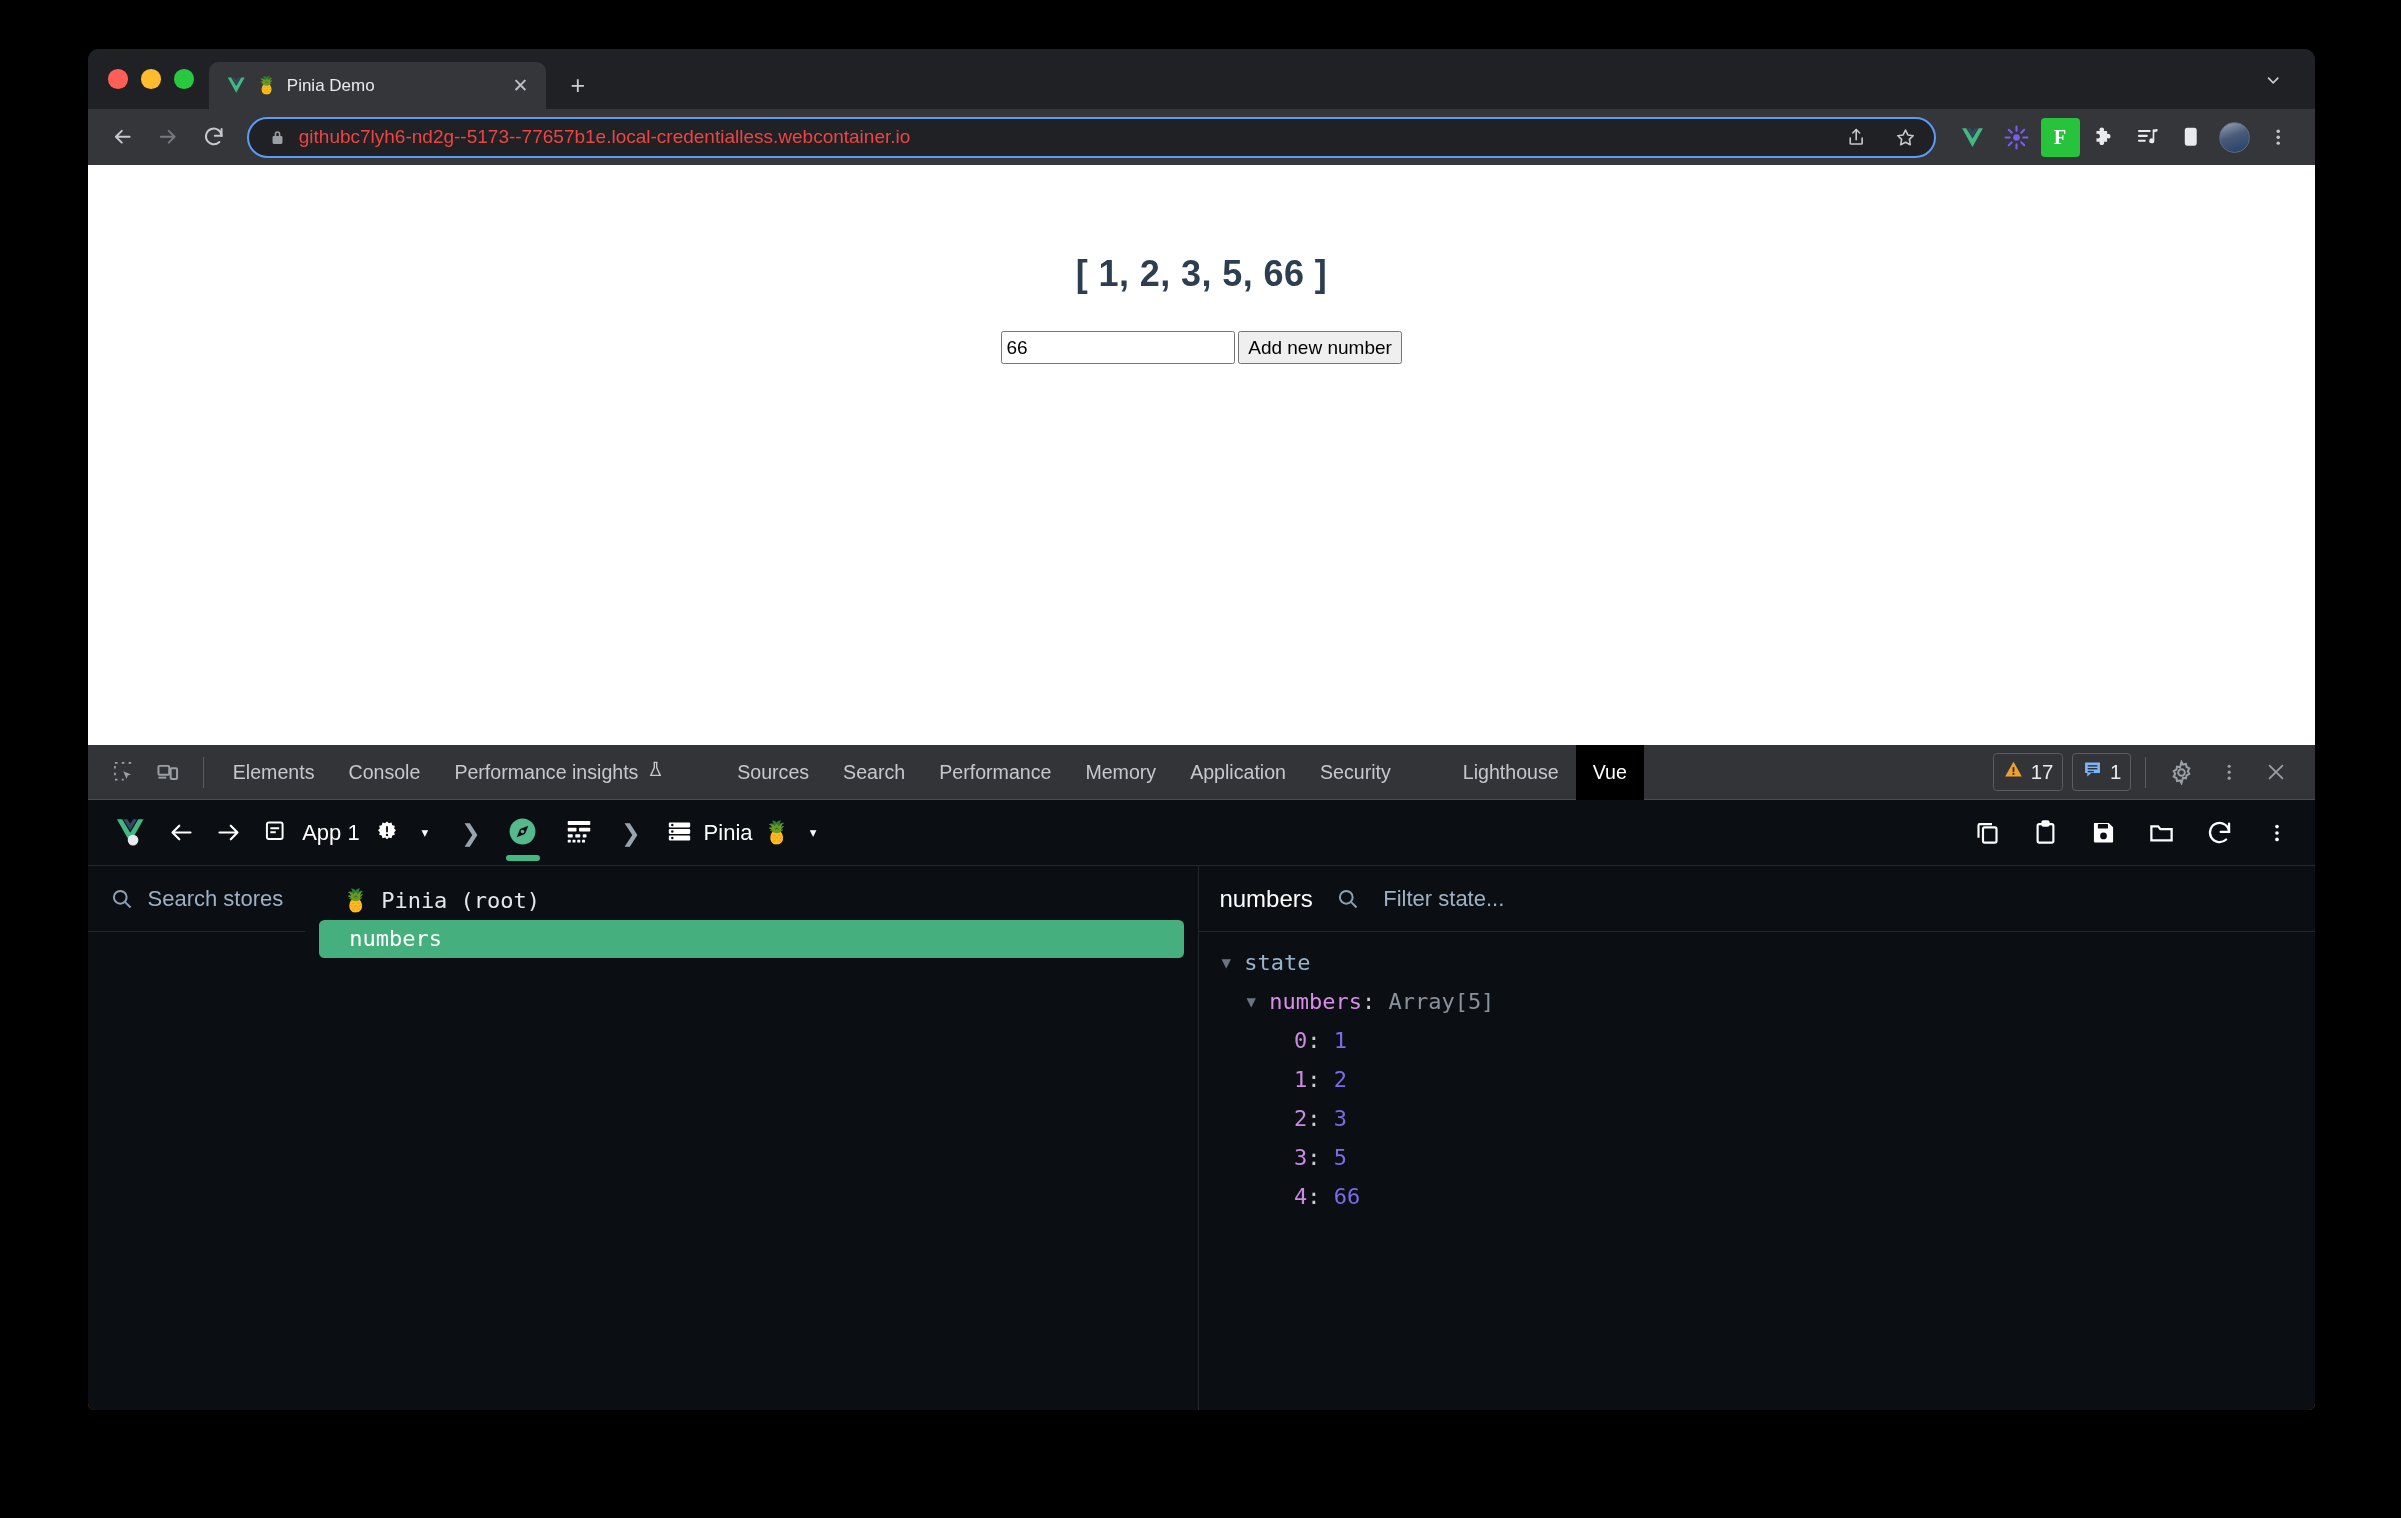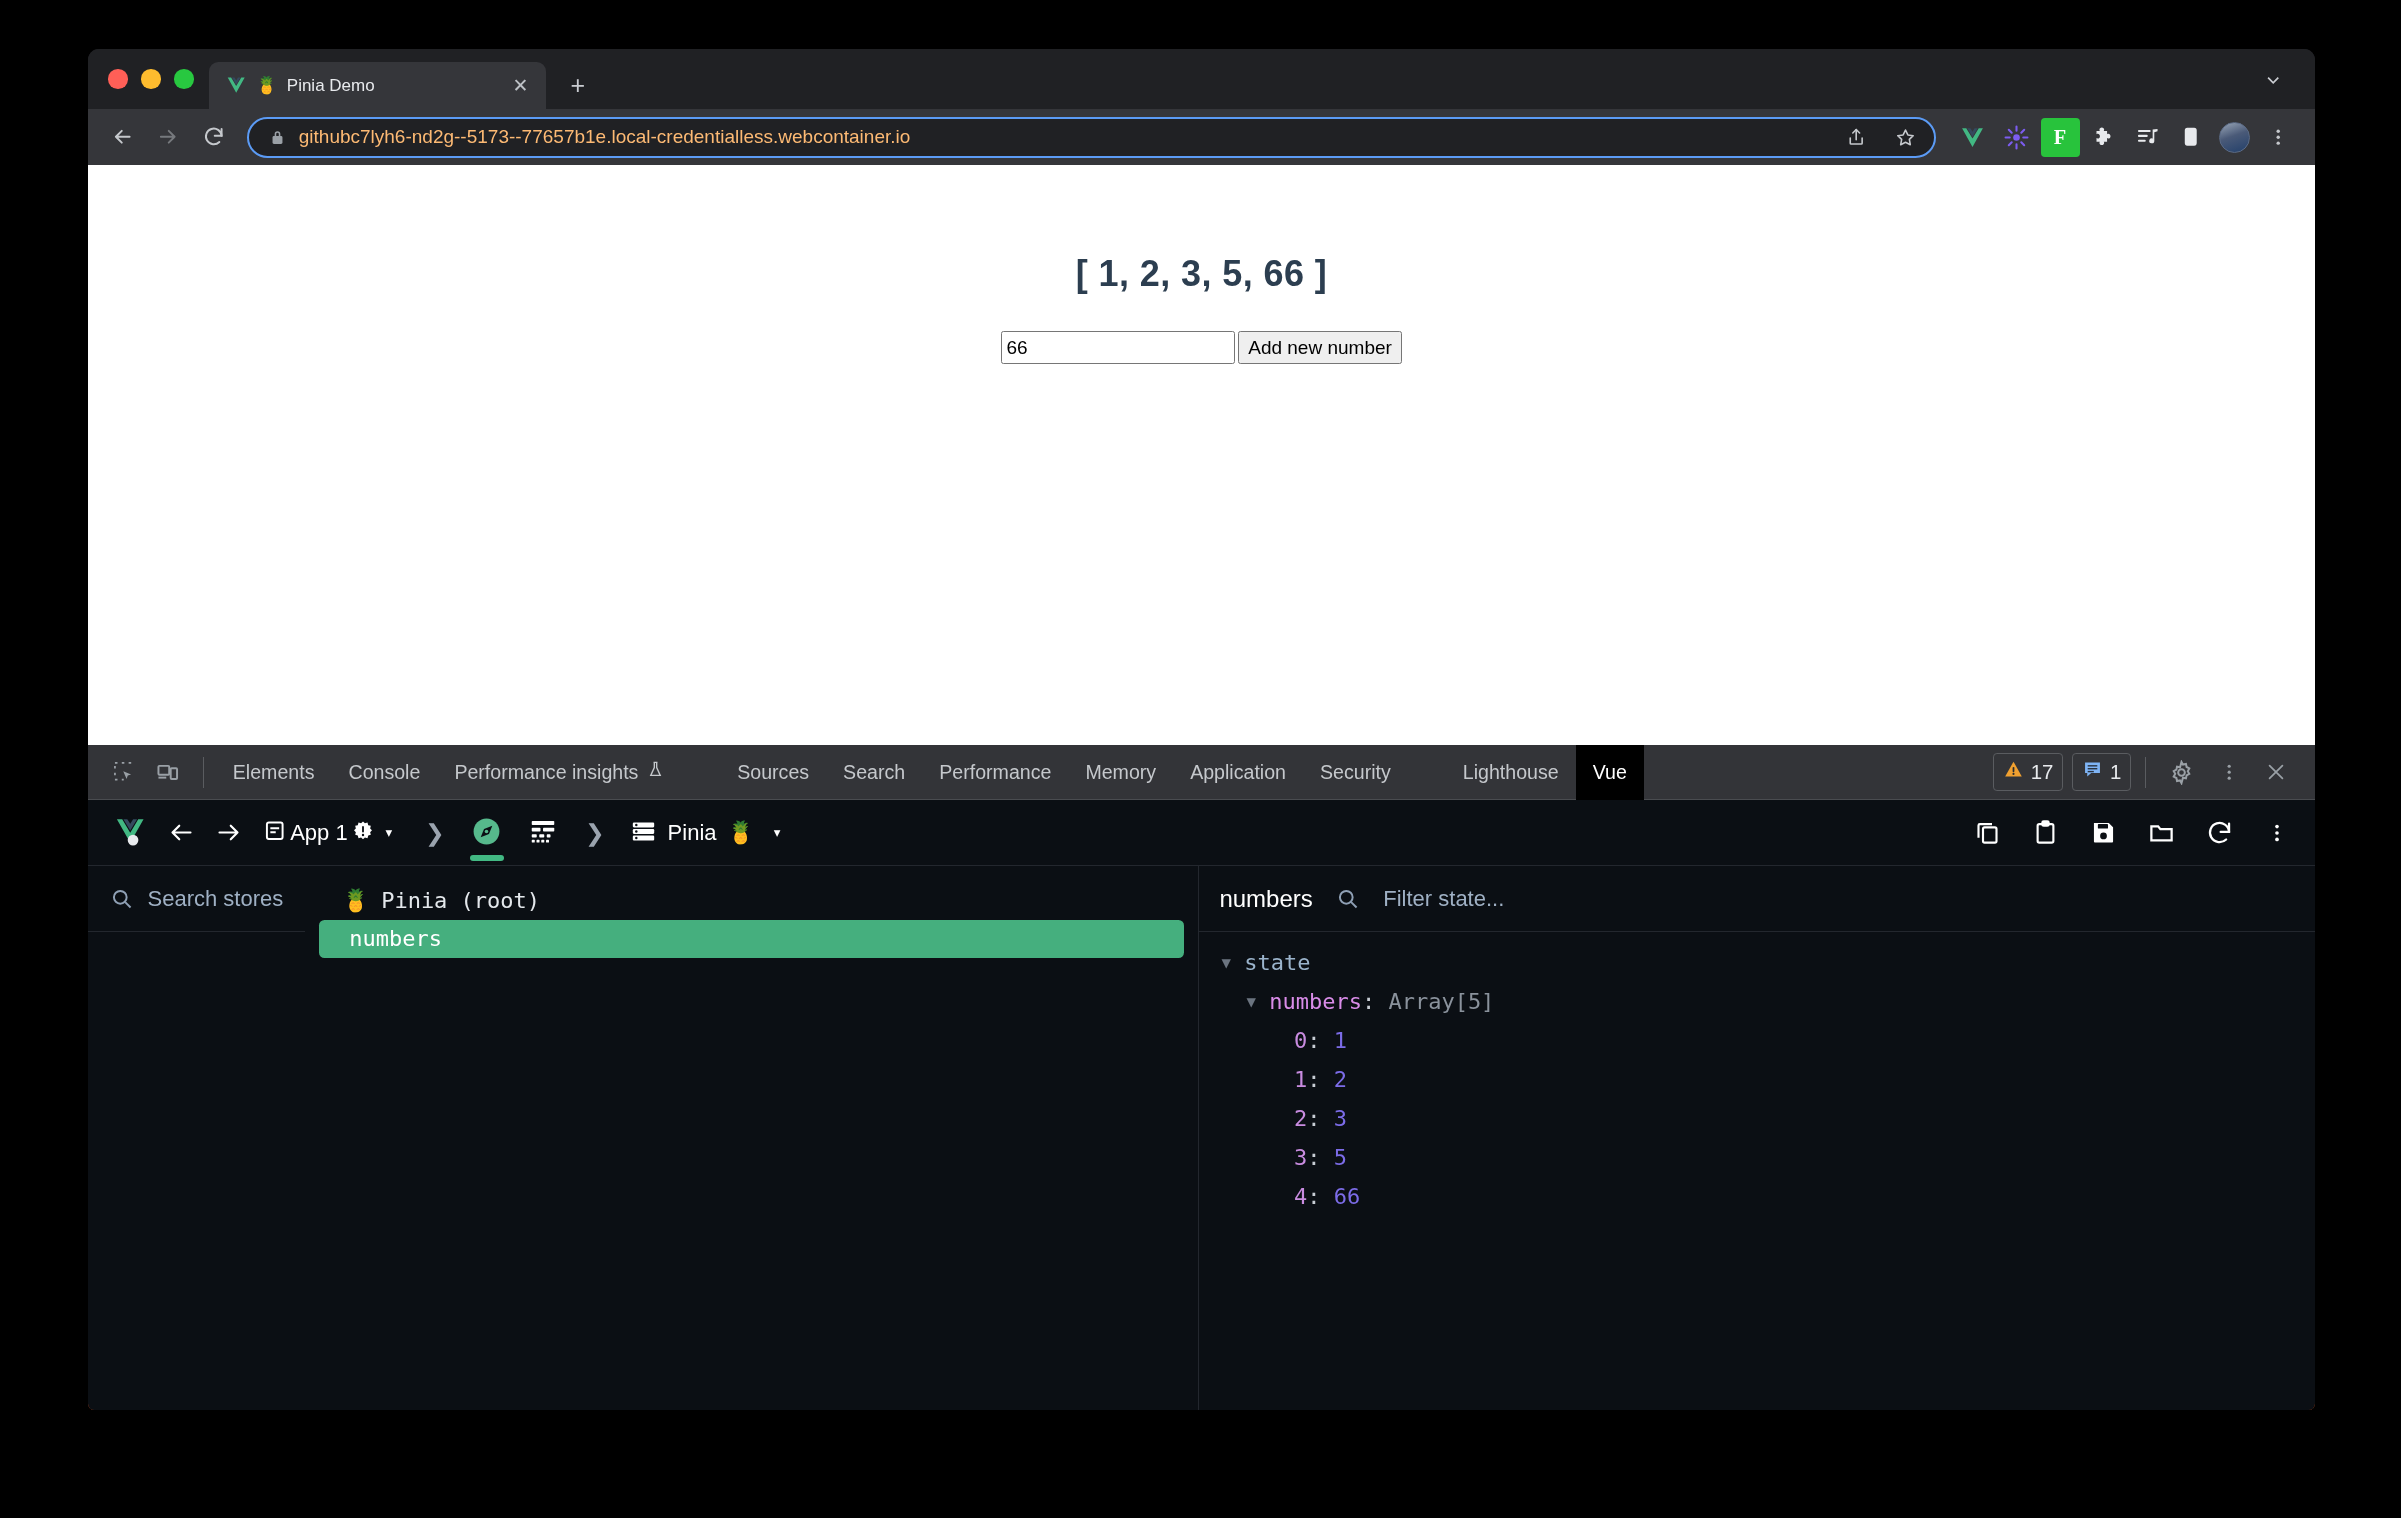--- a/index.html
+++ b/index.html
@@ -94,21 +94,21 @@
     border: 2.4px solid #5B9BF5;
     border-radius: 20.4px;
     display: flex; align-items: center;
     padding: 0 11px 0 20.4px;
     gap: 12.5px;
     min-width: 0;
   }
   #omnibox-lock { flex: 0 0 auto; display:flex; align-items:center; }
   #omnibox-url {
     flex: 1 1 auto;
-    color: #fdba74; font-size: 19px;
+    color: #ef4444; font-size: 19px;
     white-space: nowrap; overflow: hidden; text-overflow: ellipsis;
   }
   .omnibox-action {
     width: 36px; height: 36px; border-radius: 50%;
     display: flex; align-items: center; justify-content: center;
     color: #C5C8CC; flex: 0 0 auto;
   }
   .ext-icon {
     width: 39px; height: 39px; border-radius: 4.7px;
     display: flex; align-items: center; justify-content: center;
@@ -518,21 +518,21 @@
         <svg width="27" height="27" viewBox="0 0 24 24" fill="none" stroke="currentColor" stroke-width="1.9" stroke-linecap="round" stroke-linejoin="round">
           <path d="M20 12H4M10 18l-6-6 6-6"></path>
         </svg>
       </div>
       <div class="vt-btn">
         <svg width="27" height="27" viewBox="0 0 24 24" fill="none" stroke="currentColor" stroke-width="1.9" stroke-linecap="round" stroke-linejoin="round">
           <path d="M4 12h16M14 6l6 6-6 6"></path>
         </svg>
       </div>
 
-      <div class="vt-btn pad" style="gap:4px;">
+      <div class="vt-btn pad" style="gap:16px;">
         <span>
           <svg width="23.5" height="23.5" viewBox="0 0 24 24" fill="none" stroke="currentColor" stroke-width="2">
             <rect x="4" y="3.5" width="16" height="17" rx="2"></rect>
             <path d="M7.5 9.5h9M7.5 13.5h5.5"></path>
           </svg>
         </span>
         <span class="vt-label">App 1</span>
         <span>
           <svg width="22" height="22" viewBox="0 0 24 24">
             <path d="M12 1.5l2.1 2 2.8-.7.8 2.8 2.8.8-.7 2.8 2 2.1-2 2.1.7 2.8-2.8.8-.8 2.8-2.8-.7-2.1 2-2.1-2-2.8.7-.8-2.8-2.8-.8.7-2.8-2-2.1 2-2.1-.7-2.8 2.8-.8.8-2.8 2.8.7z" fill="#FFFFFF"></path>

